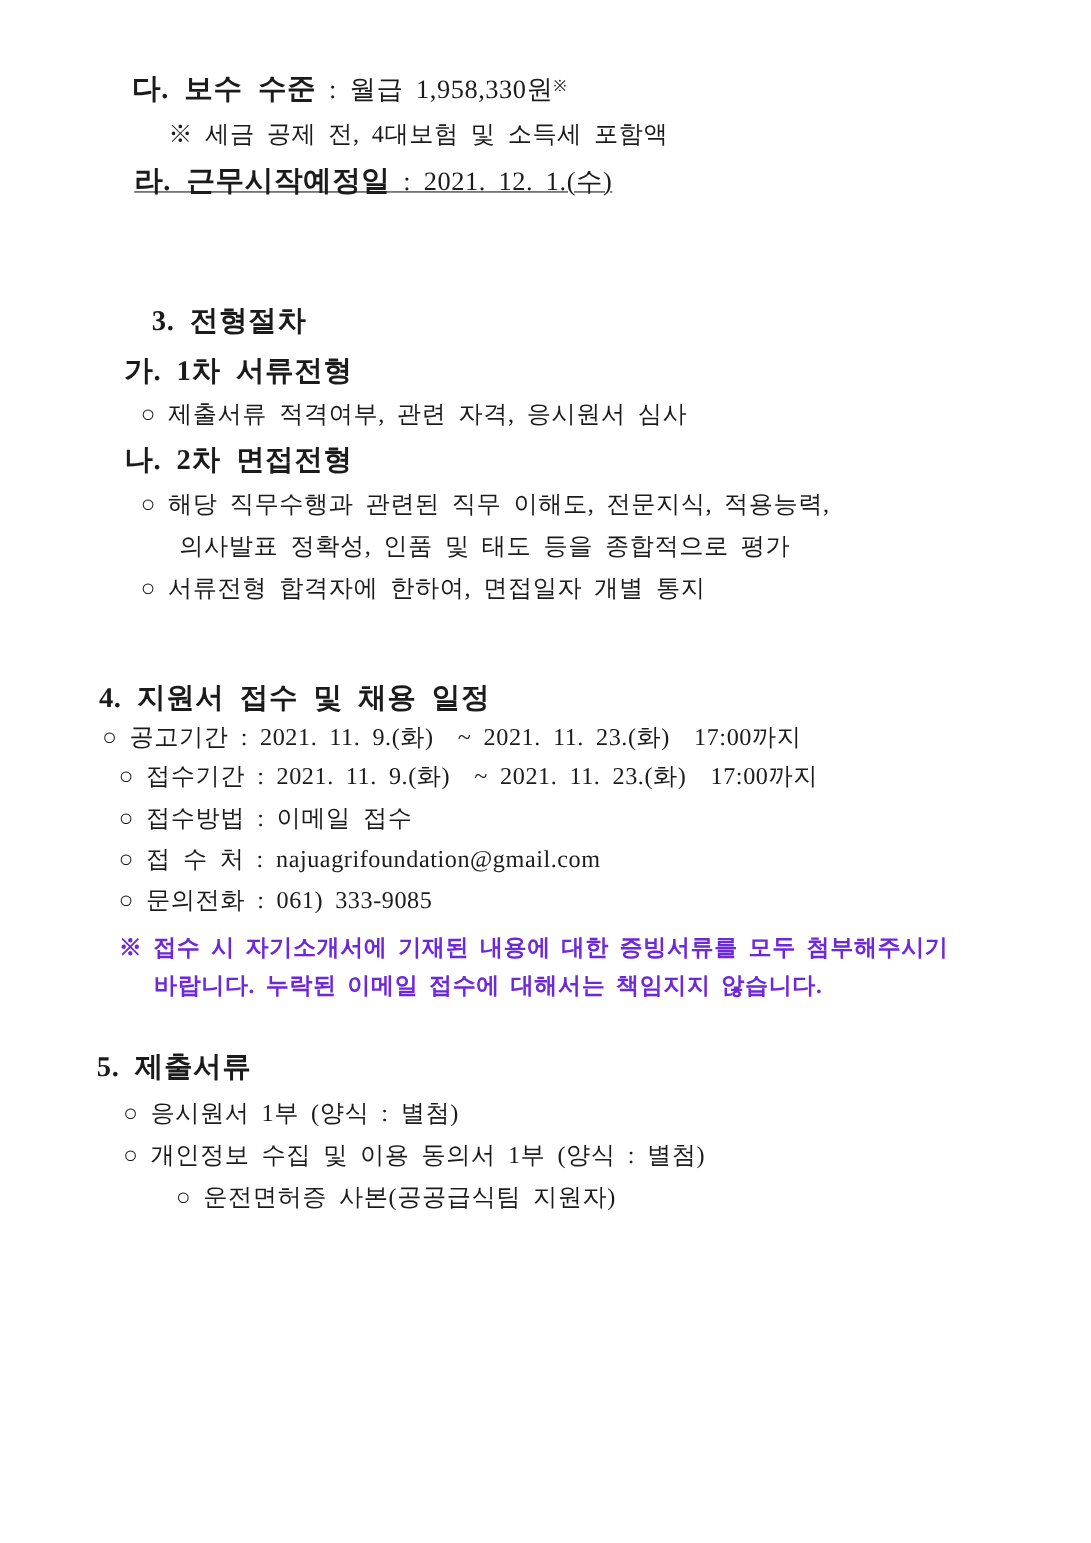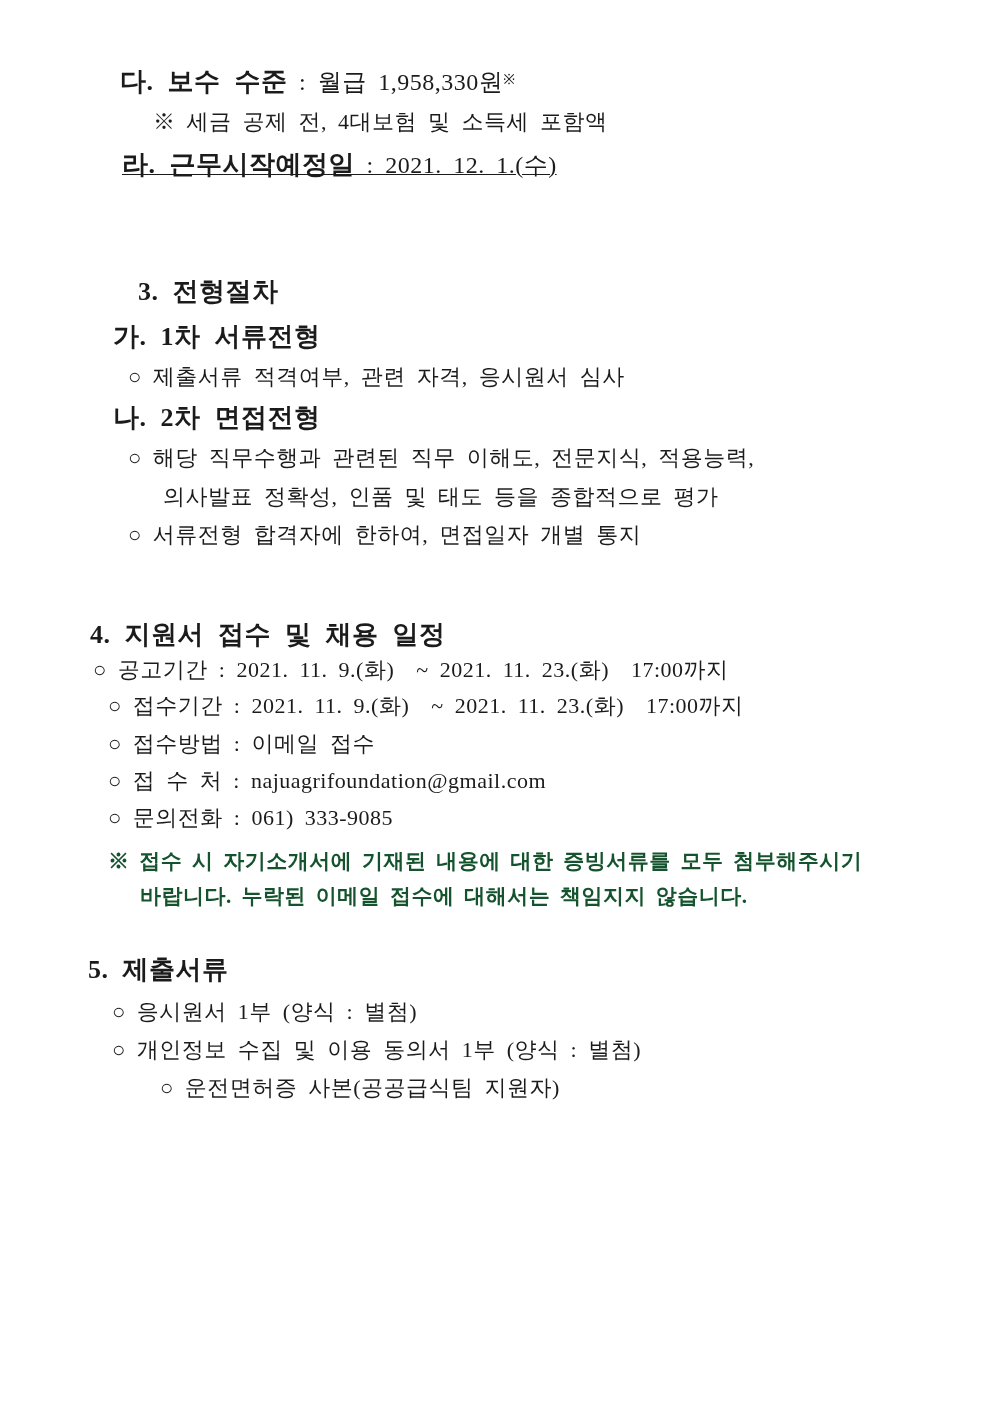--- a/index.html
+++ b/index.html
@@ -47,21 +47,21 @@
   }
   .mixed {
     line-height: 38px;
   }
   .sup-mark {
     font-size: 14px;
     vertical-align: super;
     font-weight: normal;
   }
   .red-note {
-    color: #14532d;
+    color: #6d28d9;
     font-size: 21px;
     font-weight: bold;
     letter-spacing: 0.5px;
     word-spacing: 4px;
     line-height: 32px;
   }
 </style>
 </head>
 <body>
 

